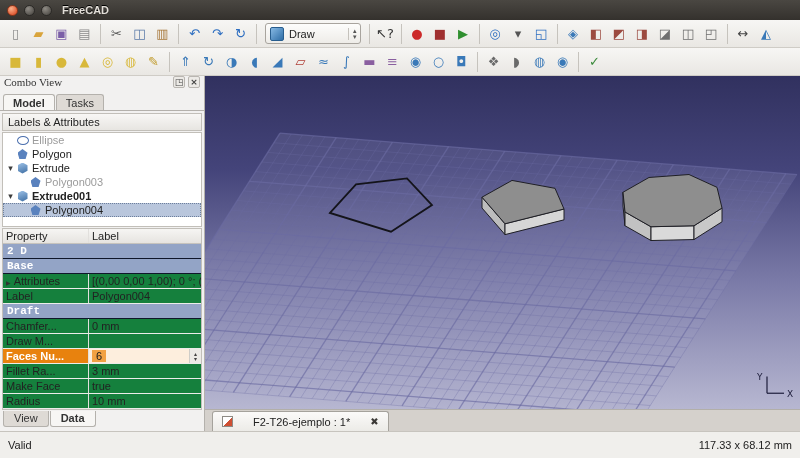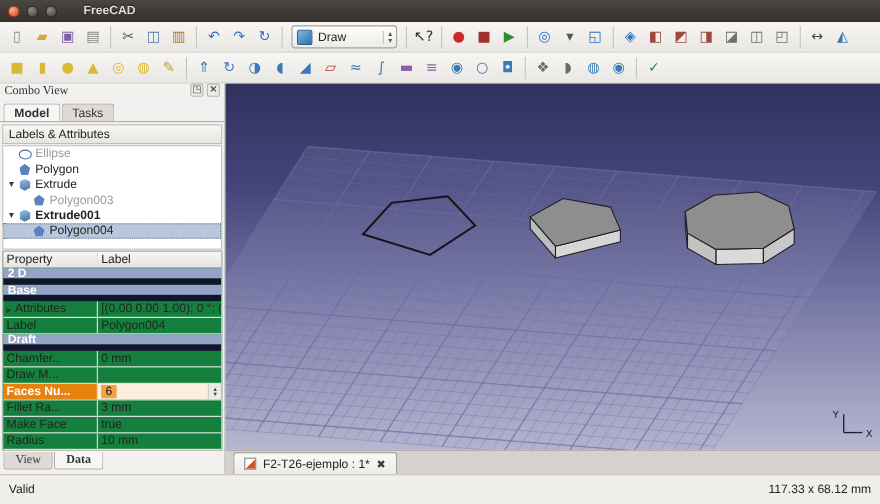--- a/index.html
+++ b/index.html
@@ -5,21 +5,21 @@
   * { box-sizing: border-box; margin:0; padding:0; }
   html,body { width:800px; height:458px; overflow:hidden; }
   body { font-family:"Liberation Sans",sans-serif; font-size:11px; background:#f2f1f0; color:#222; }
   .window { position:relative; width:800px; height:458px; display:flex; flex-direction:column; background:#f2f1f0; }
 
   
   .titlebar { height:20px; flex:none; background:linear-gradient(#4a4742,#34312d); display:flex; align-items:center; gap:6px; padding:0 7px; }
   .winbtn { width:11px; height:11px; border-radius:50%; flex:none; }
   .winbtn.close { background:radial-gradient(circle at 35% 30%, #f9b08a, #e2603a 70%); border:1px solid #8e3418; }
   .winbtn.gray  { background:radial-gradient(circle at 35% 30%, #8f8b85, #55524d 75%); border:1px solid #2b2926; }
-  .title-text { color:#e2ded8; font-weight:bold; margin-left:18px; text-shadow:0 -1px 0 #000; }
+  .title-text { color:#e2ded8; font-weight:bold; margin-left:4px; text-shadow:0 -1px 0 #000; }
 
   
   .toolbar { height:28px; flex:none; background:linear-gradient(#f7f6f4,#e9e7e3); border-bottom:1px solid #cfccc6; display:flex; align-items:center; padding:0 4px; }
   .tb-btn { width:23px; height:24px; flex:none; display:flex; align-items:center; justify-content:center; border-radius:3px; }
   .tb-btn .glyph { font-family:"DejaVu Sans",sans-serif; font-size:13px; line-height:1; }
   .tb-sep { width:1px; height:20px; background:#c6c3bd; margin:0 4px; flex:none; }
   .wb-select { height:21px; flex:none; display:flex; align-items:center; background:linear-gradient(#fdfdfc,#eeece8); border:1px solid #a8a49e; border-radius:3px; padding:0 3px 0 4px; gap:5px; margin:0 4px; }
   .wb-icon { width:14px; height:14px; border-radius:2px; background:linear-gradient(135deg,#86b9e4,#2e6da6); border:1px solid #275d8e; }
   .wb-label { min-width:52px; }
   .wb-arrows { display:flex; flex-direction:column; align-items:center; border-left:1px solid #c5c2bc; padding-left:4px; margin-left:2px; color:#555; font-family:"DejaVu Sans",sans-serif; }
@@ -53,41 +53,41 @@
   .ti.polygon::before { content:""; width:10px; height:10px; background:#5a82be; clip-path:polygon(50% 0,100% 38%,81% 100%,19% 100%,0 38%); }
   .ti.extrude::before { content:""; width:10px; height:11px; background:linear-gradient(160deg,#9cc0e6,#38699f); clip-path:polygon(50% 0,100% 25%,100% 75%,50% 100%,0 75%,0 25%); }
 
   
   .prop-table { flex:none; background:#15803d; border:1px solid #c2bfb9; margin:1px 2px; }
   .prow { display:flex; height:15px; border-bottom:1px solid #ececea; align-items:stretch; }
   .phead { background:linear-gradient(#f6f5f3,#e6e4e0); border-bottom:1px solid #c6c3bd; font-weight:normal; }
   .pcell { display:flex; align-items:center; padding:0 3px; overflow:hidden; white-space:nowrap; }
   .pname { width:86px; flex:none; border-right:1px solid #e2e0dd; }
   .pval { flex:1 1 auto; min-width:0; }
-  .pgroup { background:#93a4c6; color:#fff; font-weight:bold; display:flex; align-items:center; height:15px; padding:0 4px; border-bottom:6px solid #0f172a; }
+  .pgroup { background:#93a4c6; color:#fff; font-weight:bold; display:flex; align-items:center; height:15px; padding:0 4px; border-bottom:1px solid #0f172a;font-family:Liberation Mono, monospace; }
   .pexp::before { content:"▶"; font-size:6px; color:#333; margin-right:3px; font-family:"DejaVu Sans",sans-serif; }
   .pname.selp { background:#e8820e; color:#fff; font-weight:bold; }
   .pval.selv { background:#fdeedd; padding-right:0; }
   .selval { background:#f2a143; color:#1a1a1a; padding:0 4px; }
   .spin { margin-left:auto; width:12px; align-self:stretch; display:flex; flex-direction:column; align-items:center; justify-content:center; border-left:1px solid #cfcdc8; background:#eceae6; color:#444; font-family:"DejaVu Sans",sans-serif; }
   .spin::before { content:"▴"; font-size:6px; line-height:5px; }
   .spin::after  { content:"▾"; font-size:6px; line-height:5px; }
 
   .bottom-tabs { height:20px; flex:none; display:flex; align-items:flex-start; padding:0 3px 2px; gap:1px; }
-  .btab { padding:1px 10px 2px; border:1px solid #b4b1ac; border-top:none; border-radius:0 0 3px 3px; background:#dedad5; color:#333;font-family:Liberation Serif, serif; }
+  .btab { padding:1px 10px 2px; border:1px solid #b4b1ac; border-top:none; border-radius:0 0 3px 3px; background:#dedad5; color:#333; }
   .btab.active { background:#f7f6f4; font-weight:bold; }
 
   
   .viewport { position:relative; flex:1 1 auto; min-width:0; }
   .viewport3d { position:absolute; left:0; right:0; top:0; bottom:22px; overflow:hidden;
     background:linear-gradient(180deg,#31315f 0%,#44447a 28%,#7b7ba8 62%,#b7b7d1 100%); }
   .vp-svg { position:absolute; inset:0; width:100%; height:100%; }
 
   .doc-tabbar { position:absolute; left:0; right:0; bottom:0; height:22px; background:#d5d1cc; border-top:1px solid #b2afa9; display:flex; align-items:flex-end; padding-left:7px; }
-  .doc-tab { height:20px; display:flex; align-items:center; gap:6px; background:linear-gradient(#fbfaf9,#ecroe8,#ecebe7); background:linear-gradient(#fbfaf9,#ecebe7); border:1px solid #a5a29c; border-bottom:none; border-radius:3px 3px 0 0; padding:0 9px;margin-top:22px; }
+  .doc-tab { height:20px; display:flex; align-items:center; gap:20px; background:linear-gradient(#fbfaf9,#ecroe8,#ecebe7); background:linear-gradient(#fbfaf9,#ecebe7); border:1px solid #a5a29c; border-bottom:none; border-radius:3px 3px 0 0; padding:0 9px;margin-top:22px; }
   .dticon { width:11px; height:11px; flex:none; border:1px solid #8d8a85; background:linear-gradient(135deg,#ffffff 55%,#cf4f33 55%); }
   .dtclose { font-family:"DejaVu Sans",sans-serif; font-weight:bold; color:#3c3a37; font-size:11px; }
   .dtclose::before { content:"✖"; font-size:10px; }
 
   
   .statusbar { height:22px; flex:none; border-top:1px solid #c7c4be; background:#f0efec; display:flex; align-items:center; padding:13px 8px; }
   .status-right { margin-left:auto; }
 </style>
 </head>
 <body>

